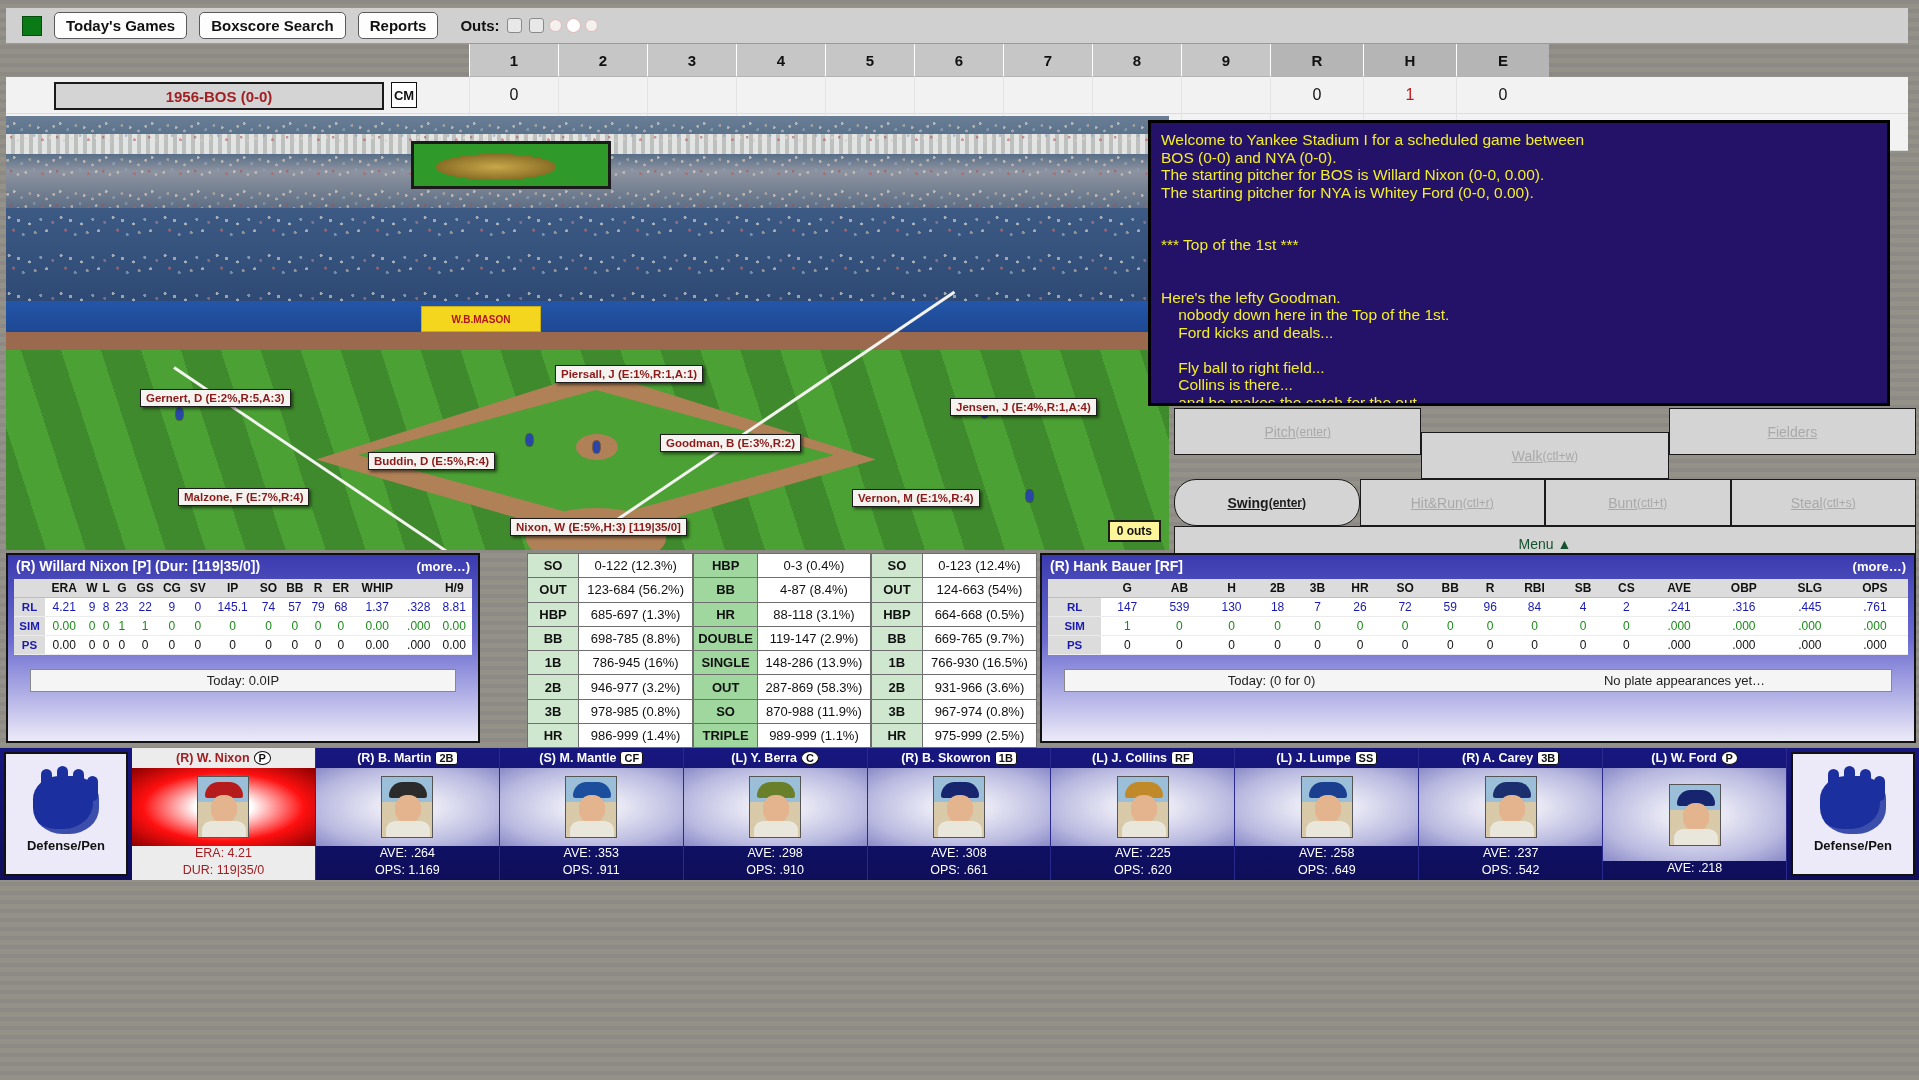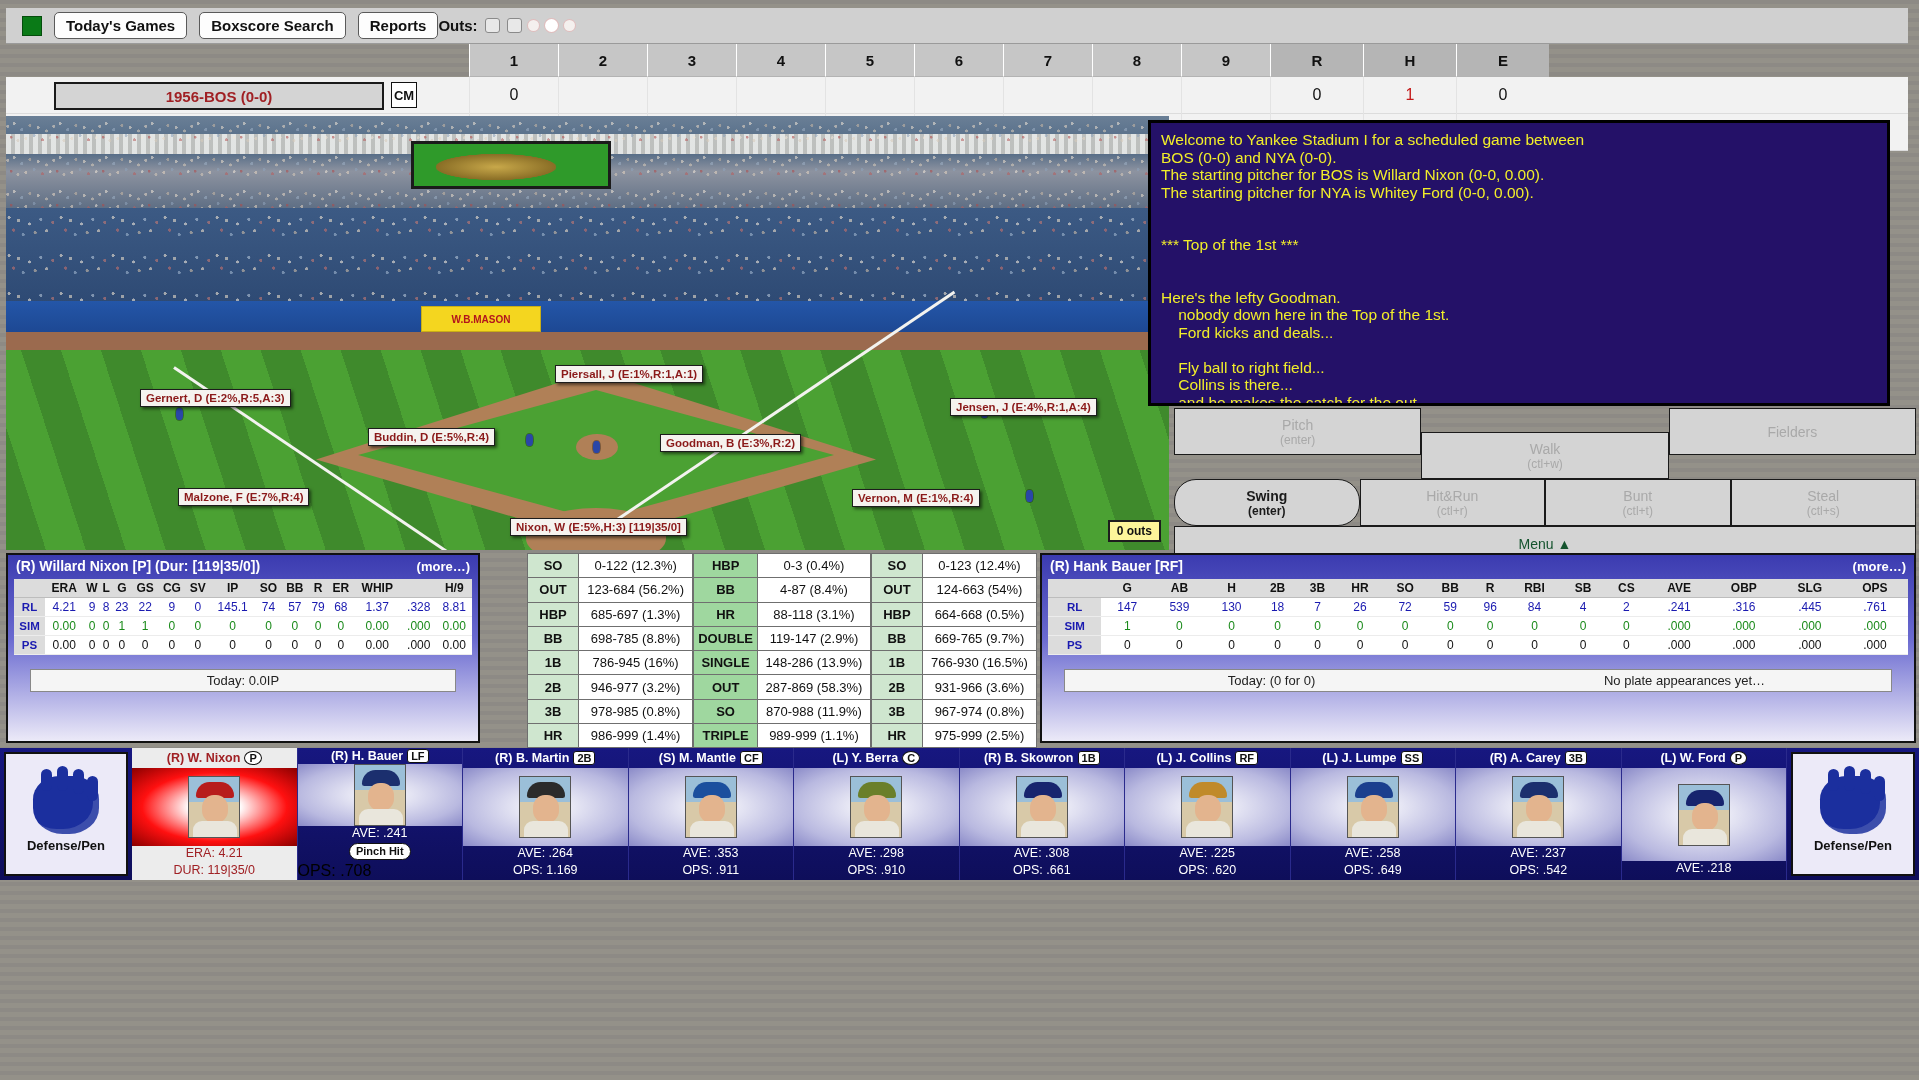--- a/index.html
+++ b/index.html
@@ -11,21 +11,21 @@
   #app { position:relative; width:1919px; height:1080px;
     background: repeating-linear-gradient(180deg,#8d8a85 0px,#8d8a85 4px,#949189 4px,#949189 9px);
   }
 
   
   .toolbar { position:absolute; left:6px; top:8px; width:1902px; height:36px;
     background:#d0d0d0; border-bottom:1px solid #9a9a9a; display:flex; align-items:center; }
   .greenled { width:20px;height:20px;background:#0a7a17;border:1px solid #044d0c;margin-left:16px;}
   .tbtn { margin-left:12px; background:#fdfdfd; border:1px solid #5a5a5a; border-radius:5px;
     padding:4px 11px; font-size:15px; font-weight:bold; color:#111; cursor:pointer; }
-  .outs-label { font-size:15px; font-weight:bold; color:#111; }
+  .outs-label { margin-left:22px; font-size:15px; font-weight:bold; color:#111; }
   .out-box { width:15px;height:15px;border:1.5px solid #8a8a8a;border-radius:3px;background:#e8e8e8;
     display:inline-block; margin-left:7px; vertical-align:middle;}
   .out-dot { width:11px;height:11px;border-radius:50%;background:#f4f0ee;display:inline-block;
     margin-left:6px; vertical-align:middle; box-shadow:0 0 0 1px #e0bdbd;}
   .out-dot.hi { width:13px;height:13px; background:#ffffff; }
 
   
   .score-grid { position:absolute; left:6px; top:44px; width:1902px; height:72px; }
   .sg-head { position:absolute; left:463px; top:0; height:33px; display:flex; }
   .sg-cell { width:89px; height:33px; background:#c6c6c6; border-left:1px solid #fff;
@@ -116,22 +116,22 @@
 
   
   .pbp { position:absolute; left:1148px; top:120px; width:742px; height:286px;
     background:#241168; border:3px solid #000; padding:8px 10px; overflow:hidden; }
   .pbp p { color:#f2ee2a; font-size:15.5px; line-height:17.5px; white-space:pre; }
 
   
   .actions { position:absolute; left:1174px; top:408px; width:742px; height:142px; }
   .arow { display:flex; width:100%; }
   .abtn { height:47px; background:#d4d4d4; border:1.5px solid #1a1a1a;
-    display:flex; flex-direction:column; align-items:center; justify-content:center;
-    font-size:14px; color:#a9a9a9; cursor:default; }
+    display:flex; align-items:center; justify-content:center;
+    font-size:14px; color:#a9a9a9; cursor:default;text-decoration:underline; }
   .abtn .k { font-size:12px; }
   .abtn.enabled { color:#1a1a1a; font-weight:bold; }
   .menu-row { height:36px; background:#d4d4d4; border:1.5px solid #1a1a1a;
     display:flex; align-items:center; justify-content:center; font-size:14px; color:#14532d; }
 
   
   .statpanel { position:absolute; top:553px; height:190px; border:2px solid #111;
     background:linear-gradient(180deg,#3b3bb0 0%,#6a6ad0 45%,#eceaf8 100%); }
   .sp-left { left:6px; width:474px; }
   .sp-right { left:1040px; width:876px; }
@@ -284,21 +284,21 @@
     <div class="player-dot blue" style="left:170px;top:292px;"></div>
     <div class="player-dot blue" style="left:520px;top:318px;"></div>
     <div class="player-dot blue" style="left:975px;top:290px;"></div>
     <div class="player-dot blue" style="left:1020px;top:374px;"></div>
     <div class="player-dot blue" style="left:587px;top:325px;"></div>
 
     <div id="fieldLabels">
         <div class="plabel" style="left: 549px; top: 249px;">Piersall, J (E:1%,R:1,A:1)</div>
         <div class="plabel" style="left: 134px; top: 273px;">Gernert, D (E:2%,R:5,A:3)</div>
         <div class="plabel" style="left: 944px; top: 282px;">Jensen, J (E:4%,R:1,A:4)</div>
-        <div class="plabel" style="left: 362px; top: 312px;">Buddin, D (E:5%,R:4)</div>
+        <div class="plabel" style="left: 362px; top: 336px;">Buddin, D (E:5%,R:4)</div>
         <div class="plabel" style="left: 654px; top: 318px;">Goodman, B (E:3%,R:2)</div>
         <div class="plabel" style="left: 172px; top: 372px;">Malzone, F (E:7%,R:4)</div>
         <div class="plabel" style="left: 846px; top: 373px;">Vernon, M (E:1%,R:4)</div>
         <div class="plabel" style="left: 504px; top: 402px;">Nixon, W (E:5%,H:3) [119|35/0]</div>
       </div>
     <div class="outs-badge">0 outs</div>
   </div>
 
   <div class="pbp">
     <p id="pbpText">Welcome to Yankee Stadium I for a scheduled game between
@@ -662,36 +662,20 @@
               <div class="hs-cap" style="background: rgb(183, 28, 28);"></div>
               <div class="hs-face"></div>
               <div class="hs-body"></div>
             </div>
           </div>
           <div class="pc-stat">ERA: 4.21</div>
           <div class="pc-stat">DUR: 119|35/0</div>
         </div>
         <div class="pcard">
           <div class="pc-name">
-            <span>(R) H. Bauer</span>
-            <span class="pos-badge">LF</span>
-          </div>
-          <div class="pc-photo">
-            <div class="headshot">
-              <div class="hs-cap" style="background: rgb(27, 47, 110);"></div>
-              <div class="hs-face"></div>
-              <div class="hs-body"></div>
-            </div>
-          </div>
-          <div class="pc-stat">AVE: .241</div>
-          <div class="pc-stat"><span class="pinch">Pinch Hit</span></div>
-          <div>OPS: .708</div>
-        </div>
-        <div class="pcard">
-          <div class="pc-name">
             <span>(R) B. Martin</span>
             <span class="pos-badge">2B</span>
           </div>
           <div class="pc-photo">
             <div class="headshot">
               <div class="hs-cap" style="background: rgb(43, 43, 43);"></div>
               <div class="hs-face"></div>
               <div class="hs-body"></div>
             </div>
           </div>

